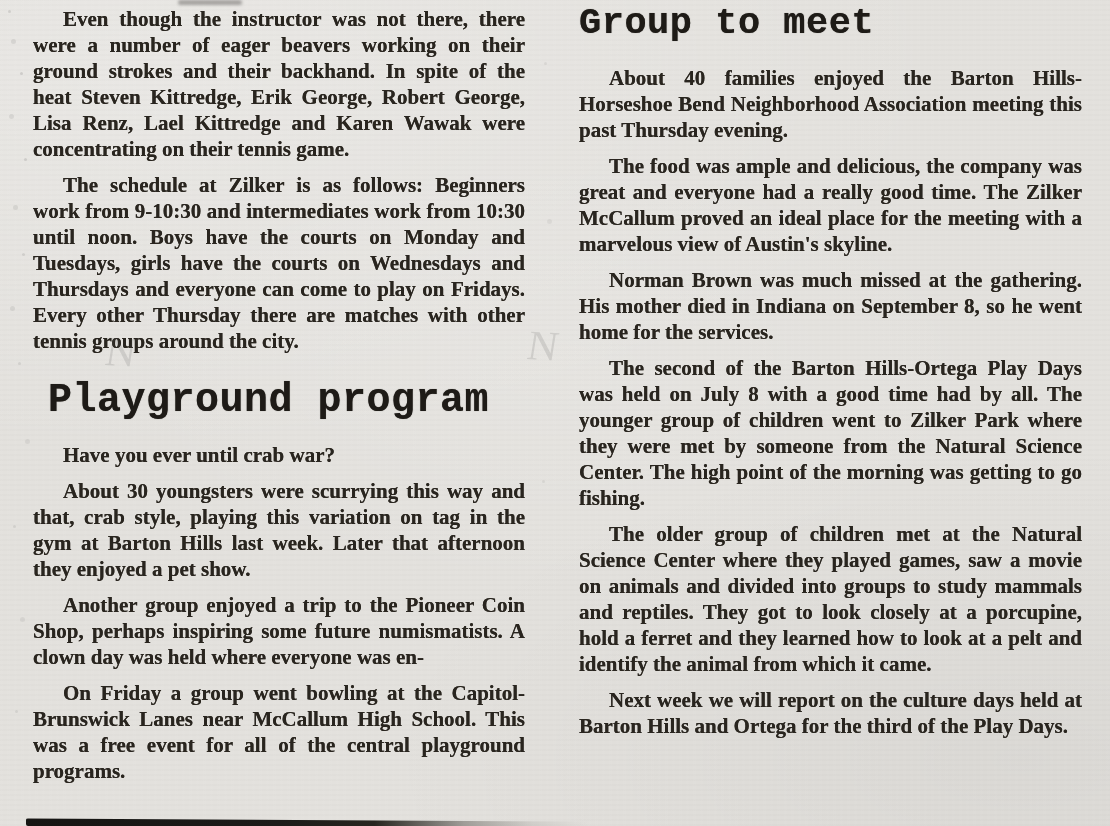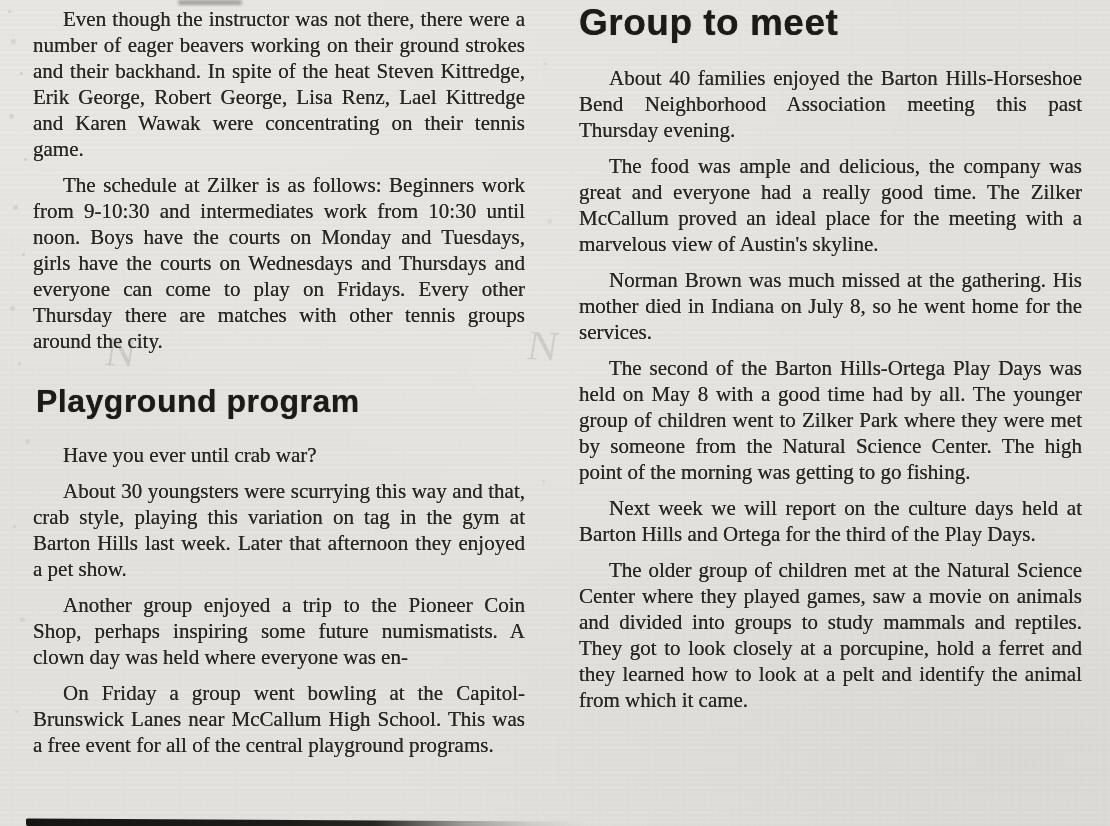--- a/index.html
+++ b/index.html
@@ -19,38 +19,38 @@
   .grain{
     position:absolute;inset:0;pointer-events:none;
     background:
       repeating-linear-gradient(0deg, rgba(0,0,0,0.012) 0 2px, transparent 2px 5px),
       repeating-linear-gradient(90deg, rgba(255,255,255,0.025) 0 3px, transparent 3px 7px);
   }
   .col{position:absolute;}
   .col-left{left:33px;top:6px;width:492px;}
   .col-right{left:579px;top:2px;width:503px;}
   .para{
-    font-weight:400;
+    font-weight:700;
     font-size:21px;line-height:26px;
     color:#29251f;
     text-align:justify;
     text-indent:30px;
     margin:0 0 10px 0;
     text-shadow:0 0 0.6px rgba(45,40,33,0.85);
   }
   .headline{
-    font-family:Liberation Sans, sans-serif;
+    font-family:Liberation Mono, monospace;
     font-weight:700;
     color:#1e1b17;
     letter-spacing:0.5px;
     text-shadow:0 0 0.7px rgba(30,27,23,0.8);
   }
   .headline-left{
-    font-size:32px;line-height:40px;
-    margin:27px 0 21px 3px;
+    font-size:40px;line-height:40px;
+    margin:27px 0 21px 15px;
   }
   .headline-right{
     font-size:37px;line-height:42px;
     margin:0 0 21px 0;
   }
   .watermark{
     position:absolute;
     font-family:"Liberation Serif",serif;
     font-size:42px;font-weight:400;
     color:rgba(90,88,84,0.16);
@@ -116,24 +116,24 @@
       <p class="para">Another group enjoyed a trip to the Pioneer Coin Shop, perhaps inspiring some future numismatists. A clown day was held where everyone was en-</p>
       <p class="para">On Friday a group went bowling at the Capitol-Brunswick Lanes near McCallum High School. This was a free event for all of the central playground programs.</p>
     </section>
   </div>
 
   <div class="col col-right">
     <section>
       <h1 class="headline headline-right">Group to meet</h1>
       <p class="para">About 40 families enjoyed the Barton Hills-Horseshoe Bend Neighborhood Association meeting this past Thursday evening.</p>
       <p class="para">The food was ample and delicious, the company was great and everyone had a really good time. The Zilker McCallum proved an ideal place for the meeting with a marvelous view of Austin's skyline.</p>
-      <p class="para">Norman Brown was much missed at the gathering. His mother died in Indiana on July 8, so he went home for the services.</p>
-      <p class="para">The second of the Barton Hills-Ortega Play Days was held on May 8 with a good time had by all. The younger group of children went to Zilker Park where they were met by someone from the Natural Science Center. The high point of the morning was getting to go fishing.</p>
+      <p class="para">Norman Brown was much missed at the gathering. His mother died in Indiana on September 8, so he went home for the services.</p>
+      <p class="para">The second of the Barton Hills-Ortega Play Days was held on July 8 with a good time had by all. The younger group of children went to Zilker Park where they were met by someone from the Natural Science Center. The high point of the morning was getting to go fishing.</p>
+      <p class="para">The older group of children met at the Natural Science Center where they played games, saw a movie on animals and divided into groups to study mammals and reptiles. They got to look closely at a porcupine, hold a ferret and they learned how to look at a pelt and identify the animal from which it came.</p>
       <p class="para">Next week we will report on the culture days held at Barton Hills and Ortega for the third of the Play Days.</p>
-      <p class="para">The older group of children met at the Natural Science Center where they played games, saw a movie on animals and divided into groups to study mammals and reptiles. They got to look closely at a porcupine, hold a ferret and they learned how to look at a pelt and identify the animal from which it came.</p>
     </section>
   </div>
 
   <div class="watermark wm-left">N</div>
   <div class="watermark wm-right">N</div>
 
   <div class="bottom-rule"></div>
 </div>
 
 </body></html>

